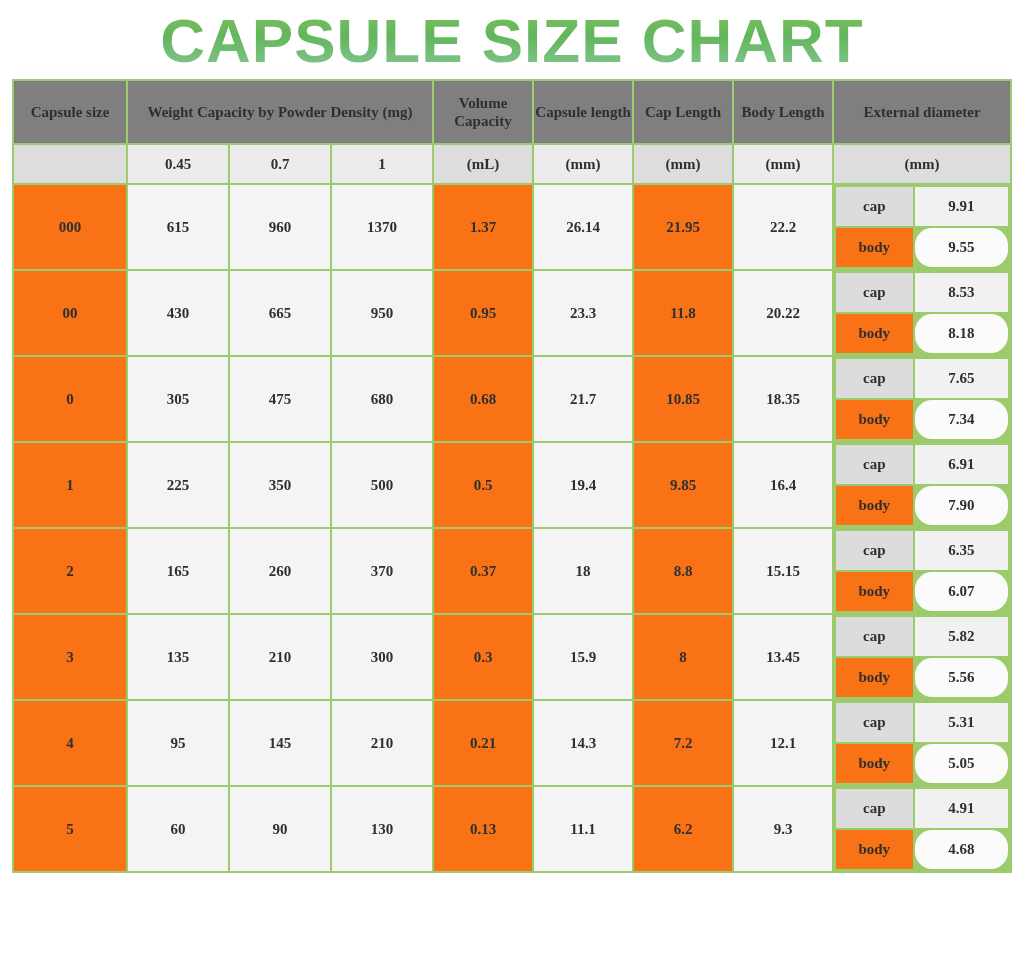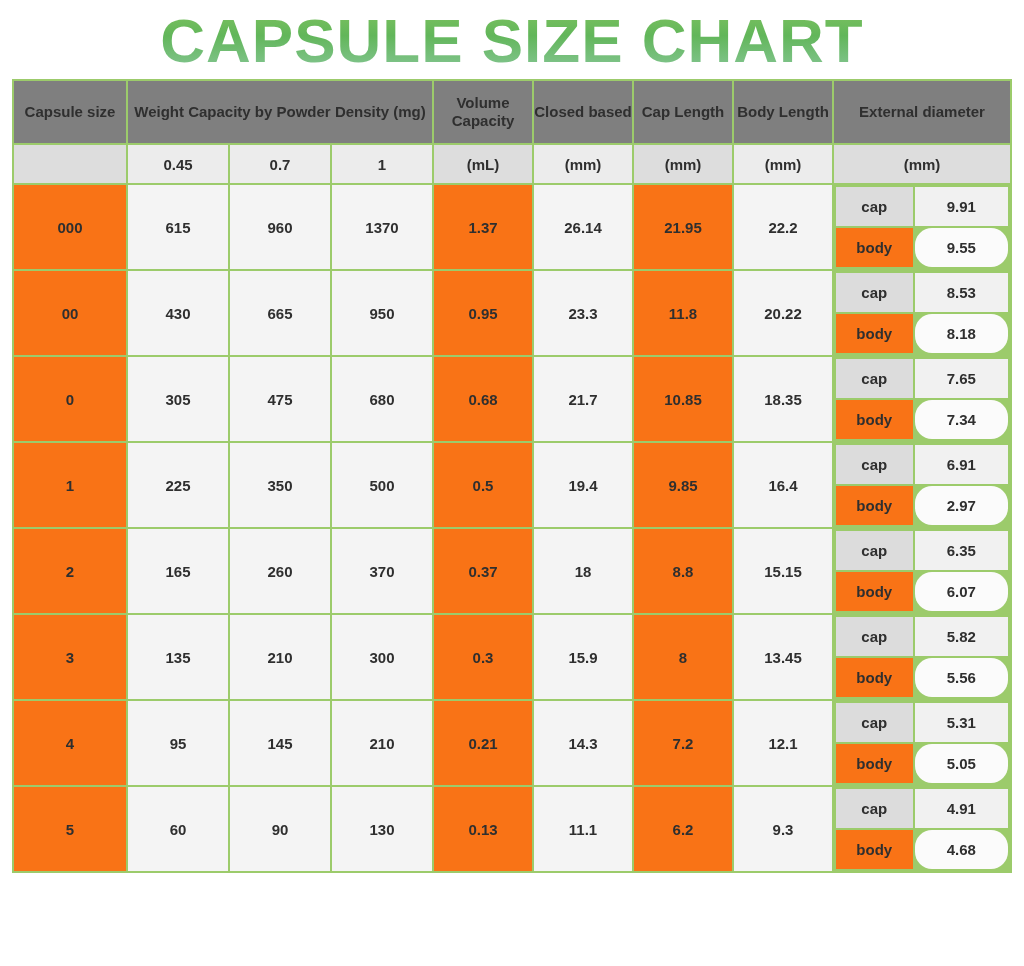--- a/index.html
+++ b/index.html
@@ -43,20 +43,21 @@
   .table-wrap {
     padding: 0 12px;
     box-sizing: border-box;
   }
   table.chart {
     border-collapse: separate;
     border-spacing: 2px;
     width: 1000px;
     table-layout: fixed;
     background: #9ccb6b;
+    font-family: Liberation Serif, serif;
   }
   table.chart th, table.chart td {
     text-align: center;
     vertical-align: middle;
     font-size: 15px;
     font-weight: bold;
     color: #2f2f2f;
     padding: 0;
   }
   .hdr {
@@ -167,21 +168,21 @@
         <col style="width:98px">
         <col style="width:98px">
         <col style="width:98px">
         <col style="width:176px">
       </colgroup>
       <thead>
         <tr>
           <th class="hdr" rowspan="1">Capsule size</th>
           <th class="hdr" colspan="3">Weight Capacity by Powder Density (mg)</th>
           <th class="hdr">Volume Capacity</th>
-          <th class="hdr">Closed based</th>
+          <th class="hdr">Capsule length</th>
           <th class="hdr">Cap Length</th>
           <th class="hdr">Body Length</th>
           <th class="hdr">External diameter</th>
         </tr>
         <tr>
           <td class="subhdr"></td>
           <td class="subhdr light">0.45</td>
           <td class="subhdr light">0.7</td>
           <td class="subhdr light">1</td>
           <td class="subhdr">(mL)</td>
@@ -279,21 +280,21 @@
           <td class="cell-light">16.4</td>
           <td>
             <table class="inner">
               <tbody>
                   <tr class="ext-sub">
                 <td class="ext-label">cap</td>
                 <td class="ext-value">6.91</td>
               </tr>
               <tr class="ext-sub">
                 <td class="ext-label alt">body</td>
-                <td class="ext-value alt">2.97</td>
+                <td class="ext-value alt">7.90</td>
               </tr>
             </tbody>
               </table>
           </td>
         </tr>
 
         <tr class="row-h">
           <td class="cell-dark">2</td>
           <td class="cell-light">165</td>
           <td class="cell-light">260</td>

